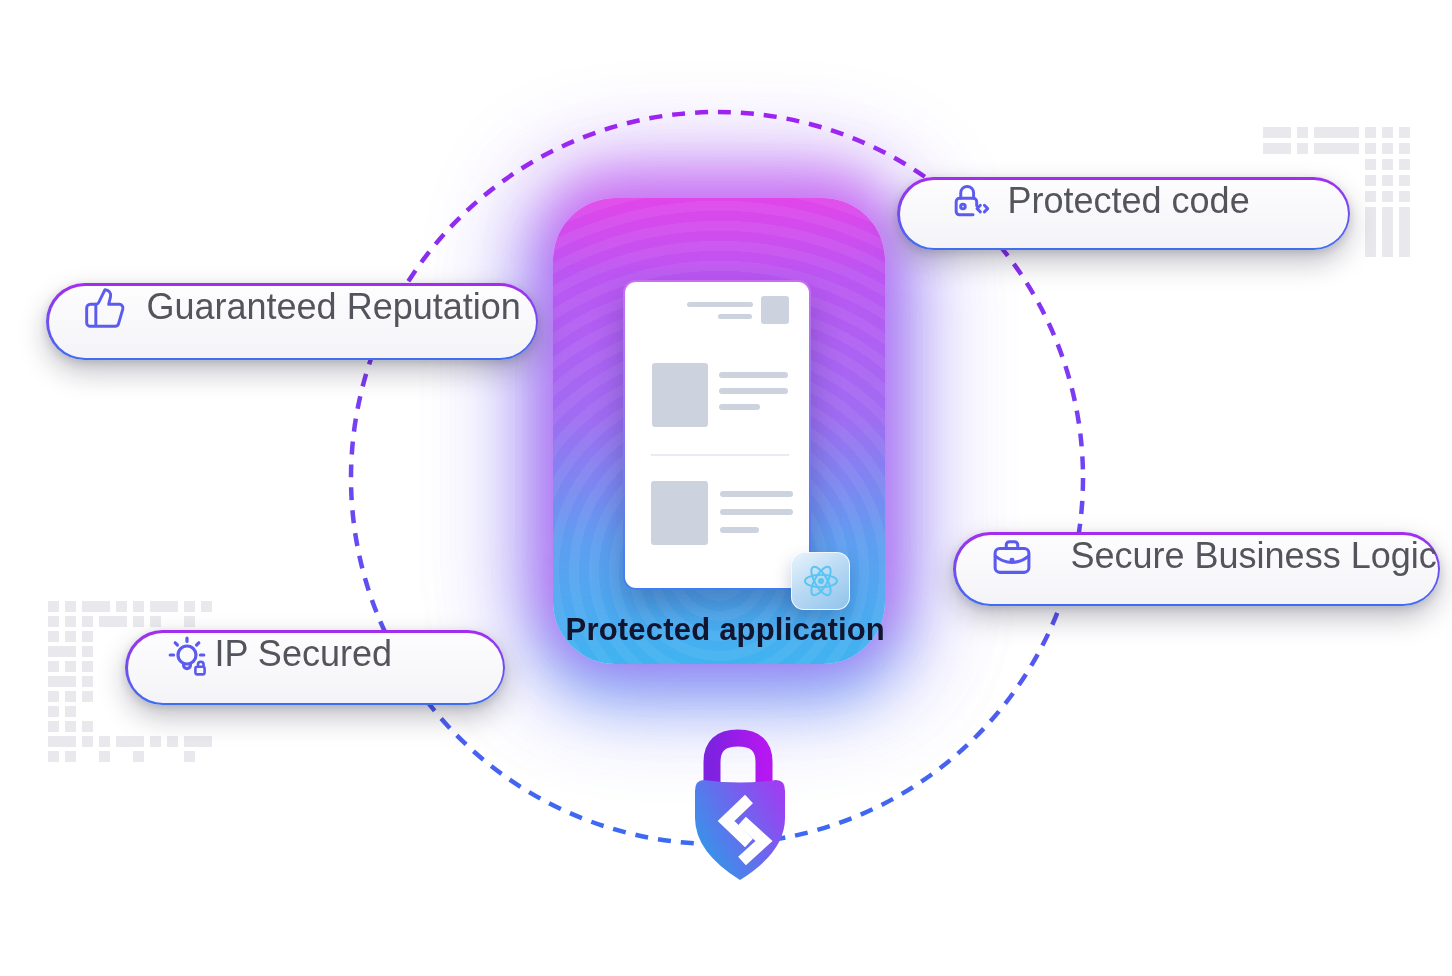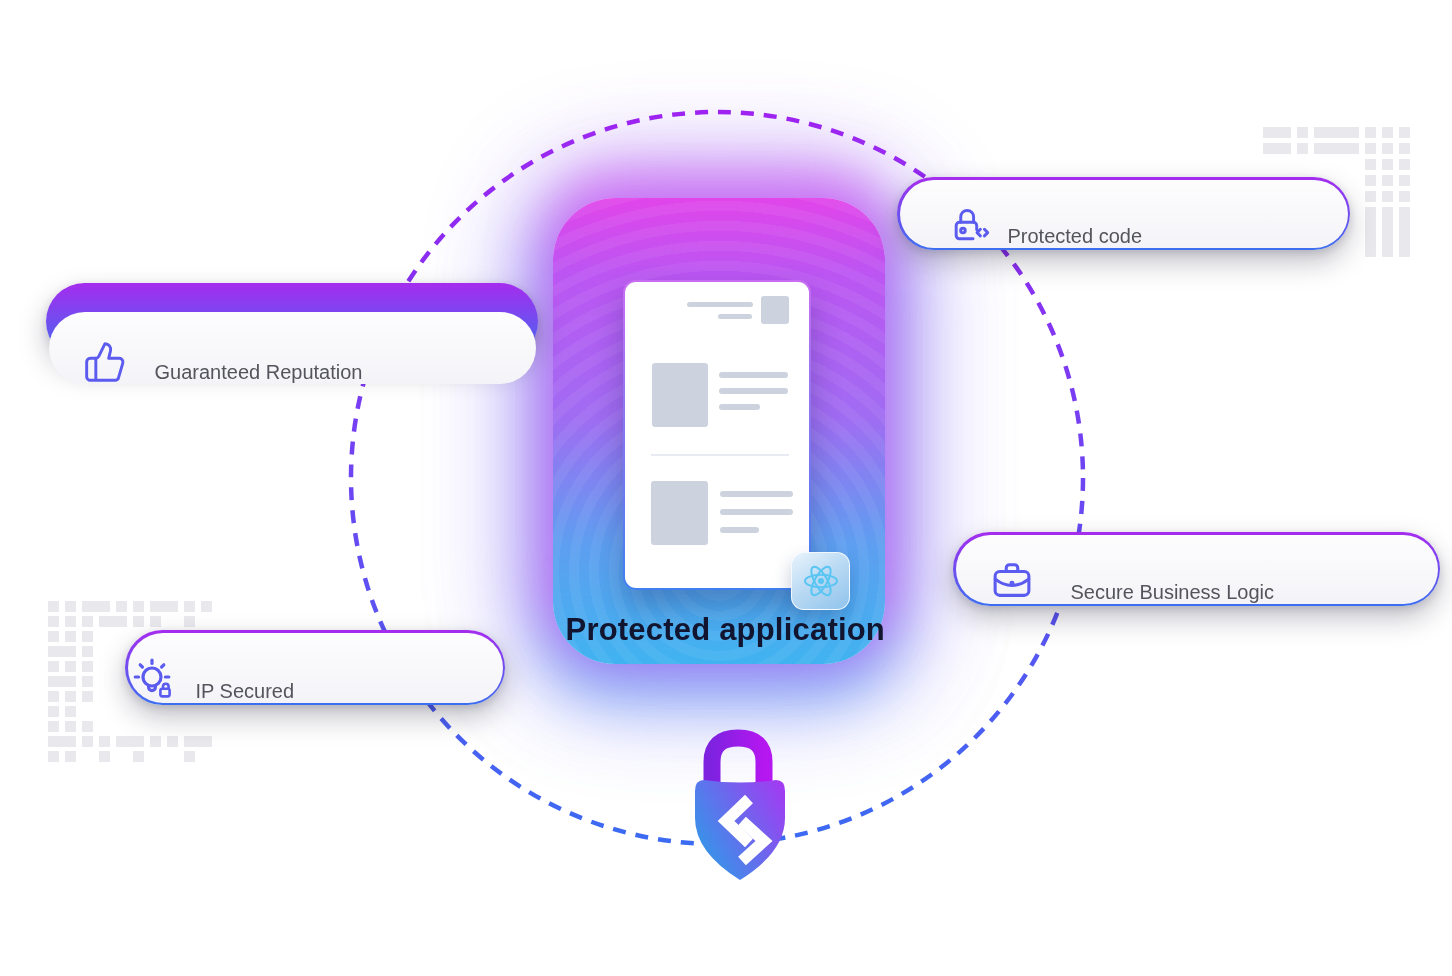--- a/index.html
+++ b/index.html
@@ -70,31 +70,31 @@
   .card-title{position:absolute;left:553px;top:612px;width:332px;text-align:right;
     font-size:31px;font-weight:700;letter-spacing:.2px;color:var(--title-text,#11152f);
     white-space:nowrap;}
 
   
   .pill{position:absolute;border-radius:999px;box-sizing:border-box;padding:2.5px;
     background:linear-gradient(180deg,var(--pill-border-top,#a52cee),var(--pill-border-bottom,#3c6ff0));
     box-shadow:0 12px 28px rgba(18,18,48,.26),0 3px 8px rgba(18,18,48,.14);}
   .pill-inner{height:100%;box-sizing:border-box;border-radius:inherit;
     background:linear-gradient(180deg,#fdfdfe,#f4f4f8);
-    display:flex;align-items:flex-end;
-    font-size:20px;color:var(--pill-text,#54545c);}
+    display:flex;align-items:flex-start;
+    font-size:36px;color:var(--pill-text,#54545c);}
   .pill-inner .icon{flex:0 0 auto;display:flex;color:var(--pill-icon,#5b5bf0);}
   .pill-1{left:46px;top:283px;width:492px;height:77px;}
-  .pill-1 .pill-inner{padding-left:34px;gap:28px;margin-top:26px;}
+  .pill-1 .pill-inner{padding-left:34px;gap:20px;}
   .pill-2{left:897px;top:177px;width:453px;height:73px;}
   .pill-2 .pill-inner{padding-left:47px;gap:17px;}
   .pill-3{left:953px;top:532px;width:487px;height:74px;}
   .pill-3 .pill-inner{padding-left:33px;gap:36px;}
   .pill-4{left:125px;top:630px;width:380px;height:75px;}
-  .pill-4 .pill-inner{gap:20px;}
+  .pill-4 .pill-inner{padding-left:35px;gap:4px;}
 
   
   .lock-logo{position:absolute;left:692px;top:726px;width:96px;height:156px;}
 </style>
 </head>
 <body>
 
 <div class="stage">
 
   <svg class="ring" viewBox="0 0 740 740">

